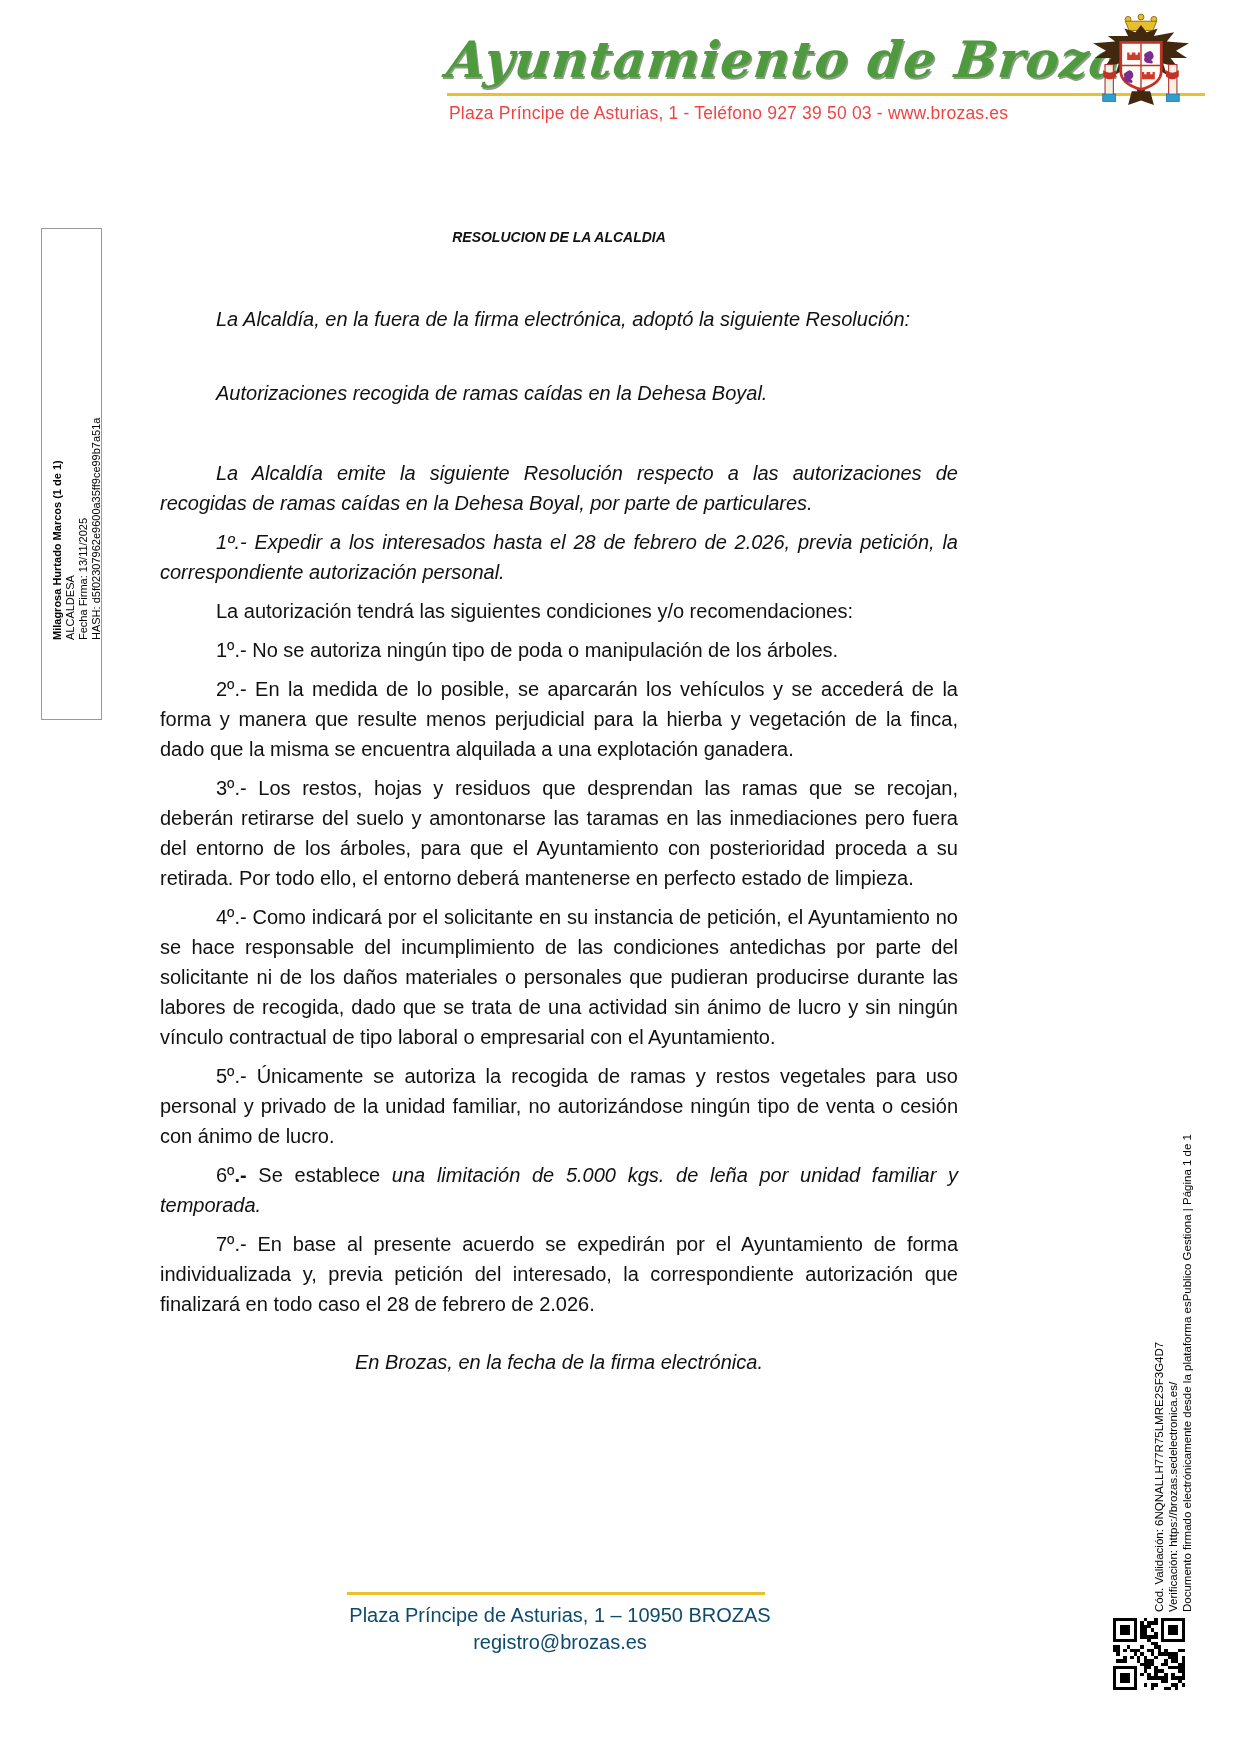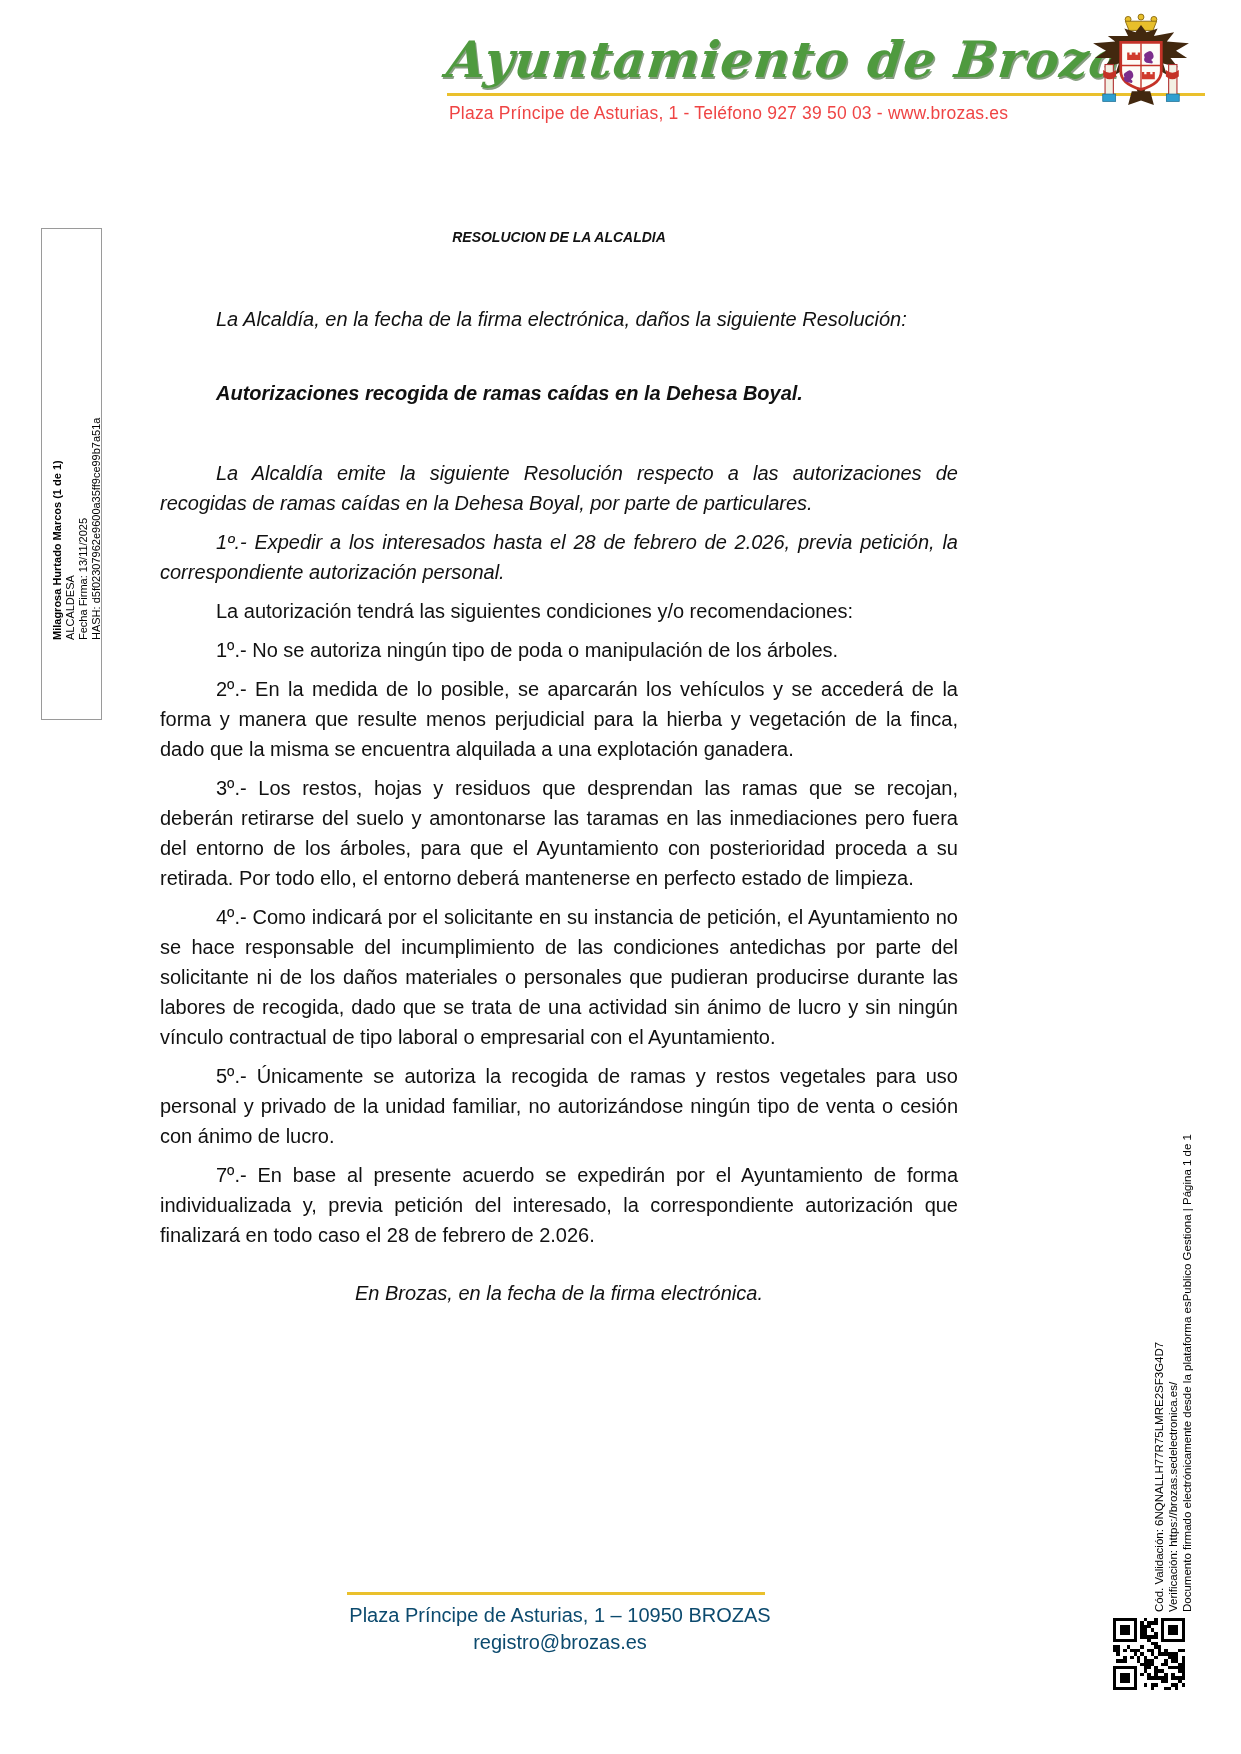--- a/index.html
+++ b/index.html
@@ -26,21 +26,21 @@
     color: #000; }
   .sig-text .b { font-weight: 700; }
 
   
   .doc { position: absolute; left: 160px; top: 222px; width: 798px;
     font-size: 20px; line-height: 30px; text-align: justify; }
   .doc .title { text-align: center; font-weight: 700; font-style: italic;
     font-size: 14px; margin-bottom: 52px; }
   .doc p { text-indent: 56px; margin-bottom: 9px; }
   .doc p.it { font-style: italic; }
-  .doc p.bit { font-weight: 700; font-style: italic; text-align: left; margin-bottom: 50px; }
+  .doc p.bit { font-weight: 400; font-style: italic; text-align: left; margin-bottom: 50px; }
   .doc p.mb44 { margin-bottom: 44px; }
   .doc .seg-b { font-weight: 700; }
   .doc .seg-i { font-style: italic; }
   .doc .closing { text-indent: 0; text-align: center; margin-top: 28px; font-style: italic; }
 
   
   .val-text { left: 1152px; top: 1612px; width: 652px; font-size: 11.5px;
     line-height: 14px; color: #000; }
   .qr { position: absolute; left: 1113px; top: 1618px; width: 72px; height: 72px; }
 
@@ -92,30 +92,31 @@
   <div class="sig-box"></div>
   <div class="v-text sig-text">
     <div class="b">Milagrosa Hurtado Marcos (1 de 1)</div>
     <div>ALCALDESA</div>
     <div>Fecha Firma: 13/11/2025</div>
     <div>HASH: d5f02307962e9600a35ff9ce99b7a51a</div>
   </div>
 
   <div class="doc">
     <div class="title">RESOLUCION DE LA ALCALDIA</div>
-    <p class="it mb44">La Alcaldía, en la fecha de la firma electrónica, daños la siguiente Resolución:</p>
+    <p class="it mb44">La Alcaldía, en la fuera de la firma electrónica, adoptó la siguiente Resolución:</p>
     <p class="bit">Autorizaciones recogida de ramas caídas en la Dehesa Boyal.</p>
     <p class="it">La Alcaldía emite la siguiente Resolución respecto a las autorizaciones de recogidas de ramas caídas en la Dehesa Boyal, por parte de particulares.</p>
     <p class="it">1º.- Expedir a los interesados hasta el 28 de febrero de 2.026, previa petición, la correspondiente autorización personal.</p>
     <p>La autorización tendrá las siguientes condiciones y/o recomendaciones:</p>
     <p>1º.- No se autoriza ningún tipo de poda o manipulación de los árboles.</p>
     <p>2º.- En la medida de lo posible, se aparcarán los vehículos y se accederá de la forma y manera que resulte menos perjudicial para la hierba y vegetación de la finca, dado que la misma se encuentra alquilada a una explotación ganadera.</p>
     <p>3º.- Los restos, hojas y residuos que desprendan las ramas que se recojan, deberán retirarse del suelo y amontonarse las taramas en las inmediaciones pero fuera del entorno de los árboles, para que el Ayuntamiento con posterioridad proceda a su retirada. Por todo ello, el entorno deberá mantenerse en perfecto estado de limpieza.</p>
     <p>4º.- Como indicará por el solicitante en su instancia de petición, el Ayuntamiento no se hace responsable del incumplimiento de las condiciones antedichas por parte del solicitante ni de los daños materiales o personales que pudieran producirse durante las labores de recogida, dado que se trata de una actividad sin ánimo de lucro y sin ningún vínculo contractual de tipo laboral o empresarial con el Ayuntamiento.</p>
     <p>5º.- Únicamente se autoriza la recogida de ramas y restos vegetales para uso personal y privado de la unidad familiar, no autorizándose ningún tipo de venta o cesión con ánimo de lucro.</p>
+    <p><span>6º</span><span class="seg-b">.-</span><span> Se establece </span><span class="seg-i">una limitación de 5.000 kgs. de leña por unidad familiar y temporada.</span></p>
     <p>7º.- En base al presente acuerdo se expedirán por el Ayuntamiento de forma individualizada y, previa petición del interesado, la correspondiente autorización que finalizará en todo caso el 28 de febrero de 2.026.</p>
     <p class="closing">En Brozas, en la fecha de la firma electrónica.</p>
   </div>
 
   <div class="v-text val-text">
     <div>Cód. Validación: 6NQNALLH77R75LMRE2SF3G4D7</div>
     <div>Verificación: https://brozas.sedelectronica.es/</div>
     <div>Documento firmado electrónicamente desde la plataforma esPublico Gestiona | Página 1 de 1</div>
   </div>
 

